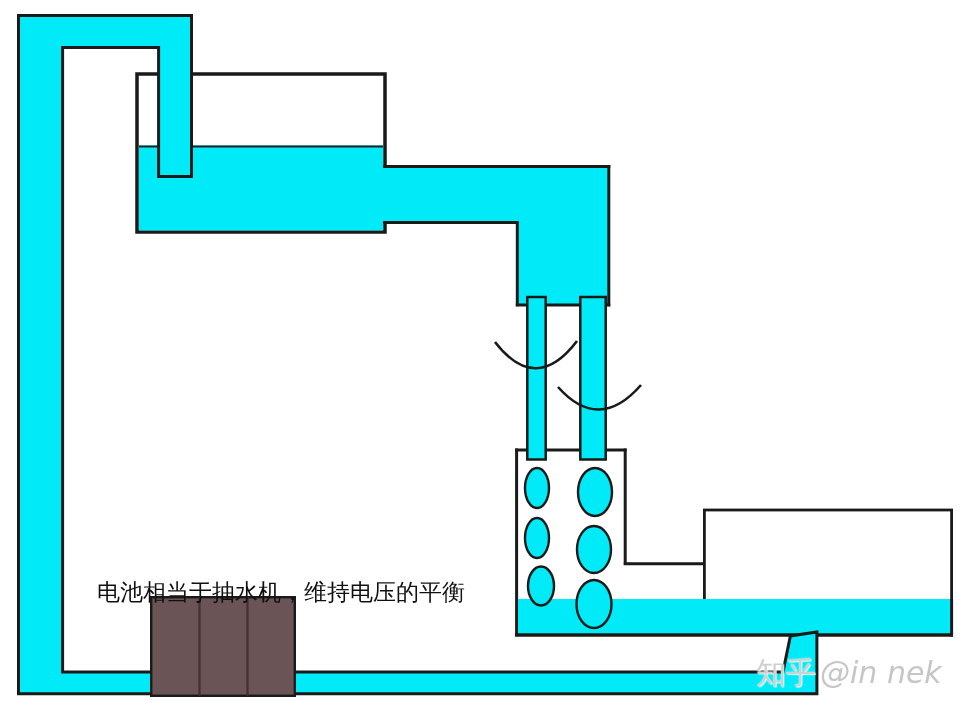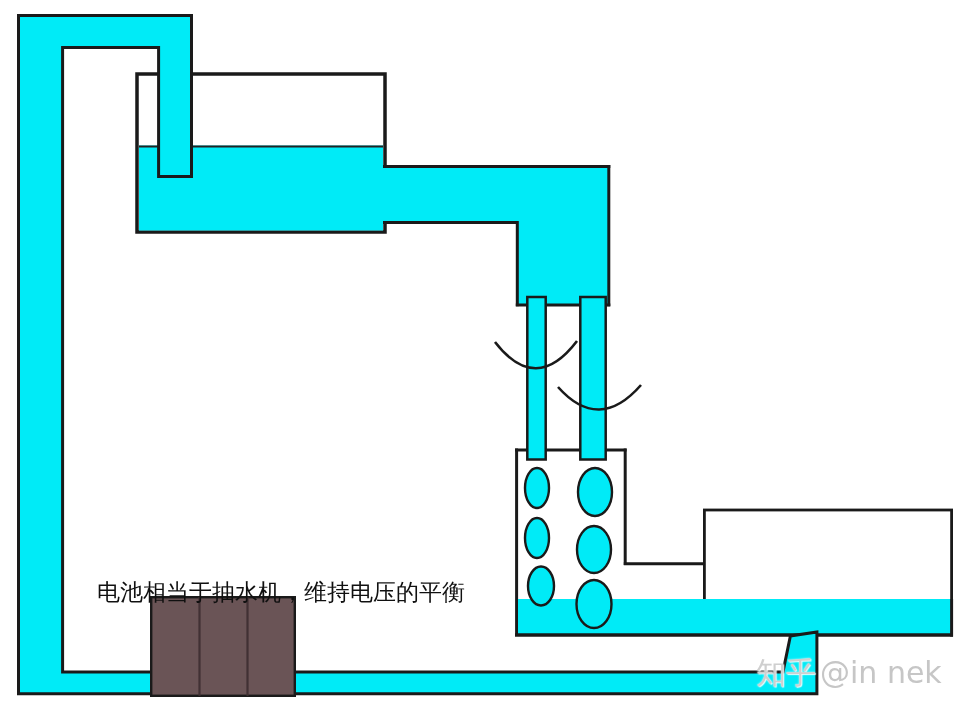--- a/index.html
+++ b/index.html
@@ -25,21 +25,21 @@
     position:absolute; left:97px; top:579px;
     font-size:23px; line-height:1.15; color:#101010;
     white-space:nowrap; letter-spacing:0px;
   }
   .watermark {
     position:absolute; left:756px; top:653px;
     font-size:30px; color:#c9c9c9; white-space:nowrap;
     text-shadow:0 0 2px rgba(255,255,255,0.95), 1px 1px 1px rgba(255,255,255,0.85);
   }
   .watermark .brand { margin-right:4px; color:#cfcfcf; }
-  .watermark .handle { color:#c6c6c6; }
+  .watermark .handle { color:#c6c6c6;font-style:italic; }
 </style>
 </head>
 <body>
 
 <div class="stage">
 
   <svg class="diagram" viewBox="0 0 963 714" xmlns="http://www.w3.org/2000/svg">
 
     <g>
       <rect x="137" y="74" width="248" height="158" fill="#ffffff" class="s35 sf35"></rect>

